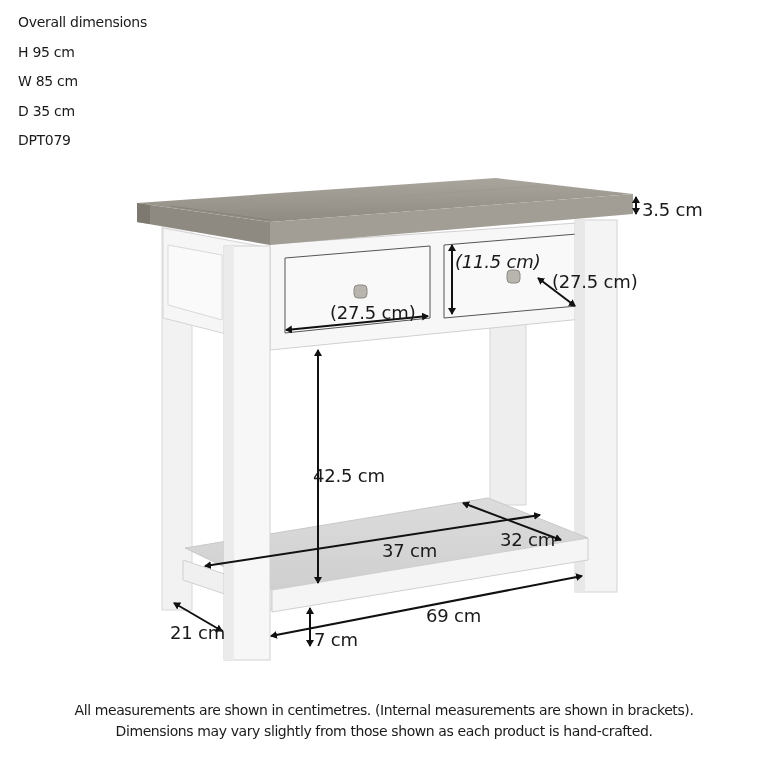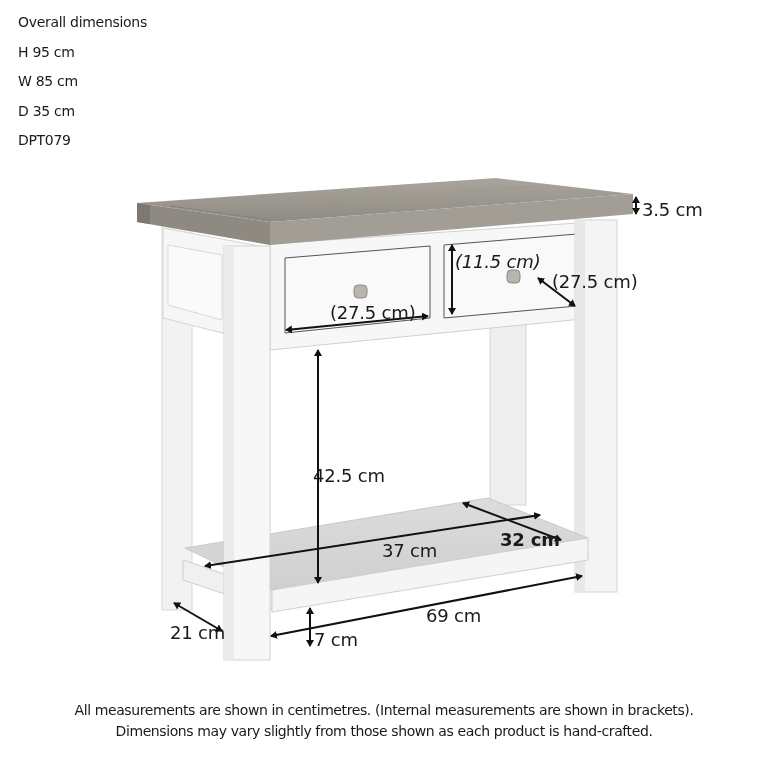--- a/index.html
+++ b/index.html
@@ -100,21 +100,21 @@
     <line x1="310" y1="608" x2="310" y2="646" marker-start="url(#ah)" marker-end="url(#ah)"></line>
   </g>
 </svg>
 
 <span class="lbl" style="left:642px;top:199px;">3.5 cm</span>
 <span class="lbl" style="left:455px;top:251px;font-style:italic;">(11.5 cm)</span>
 <span class="lbl" style="left:552px;top:271px;">(27.5 cm)</span>
 <span class="lbl" style="left:330px;top:302px;">(27.5 cm)</span>
 <span class="lbl" style="left:313px;top:447px;margin-top:18px;">42.5 cm</span>
 <span class="lbl" style="left:382px;top:540px;">37 cm</span>
-<span class="lbl" style="left:500px;top:529px;font-weight:bold;">32 cm</span>
+<span class="lbl" style="left:500px;top:529px;">32 cm</span>
 <span class="lbl" style="left:170px;top:622px;">21 cm</span>
 <span class="lbl" style="left:426px;top:605px;">69 cm</span>
 <span class="lbl" style="left:314px;top:629px;">7 cm</span>
 
 <div class="footer">
   <div>All measurements are shown in centimetres. (Internal measurements are shown in brackets).</div>
   <div>Dimensions may vary slightly from those shown as each product is hand-crafted.</div>
 </div>
 
 </body></html>

